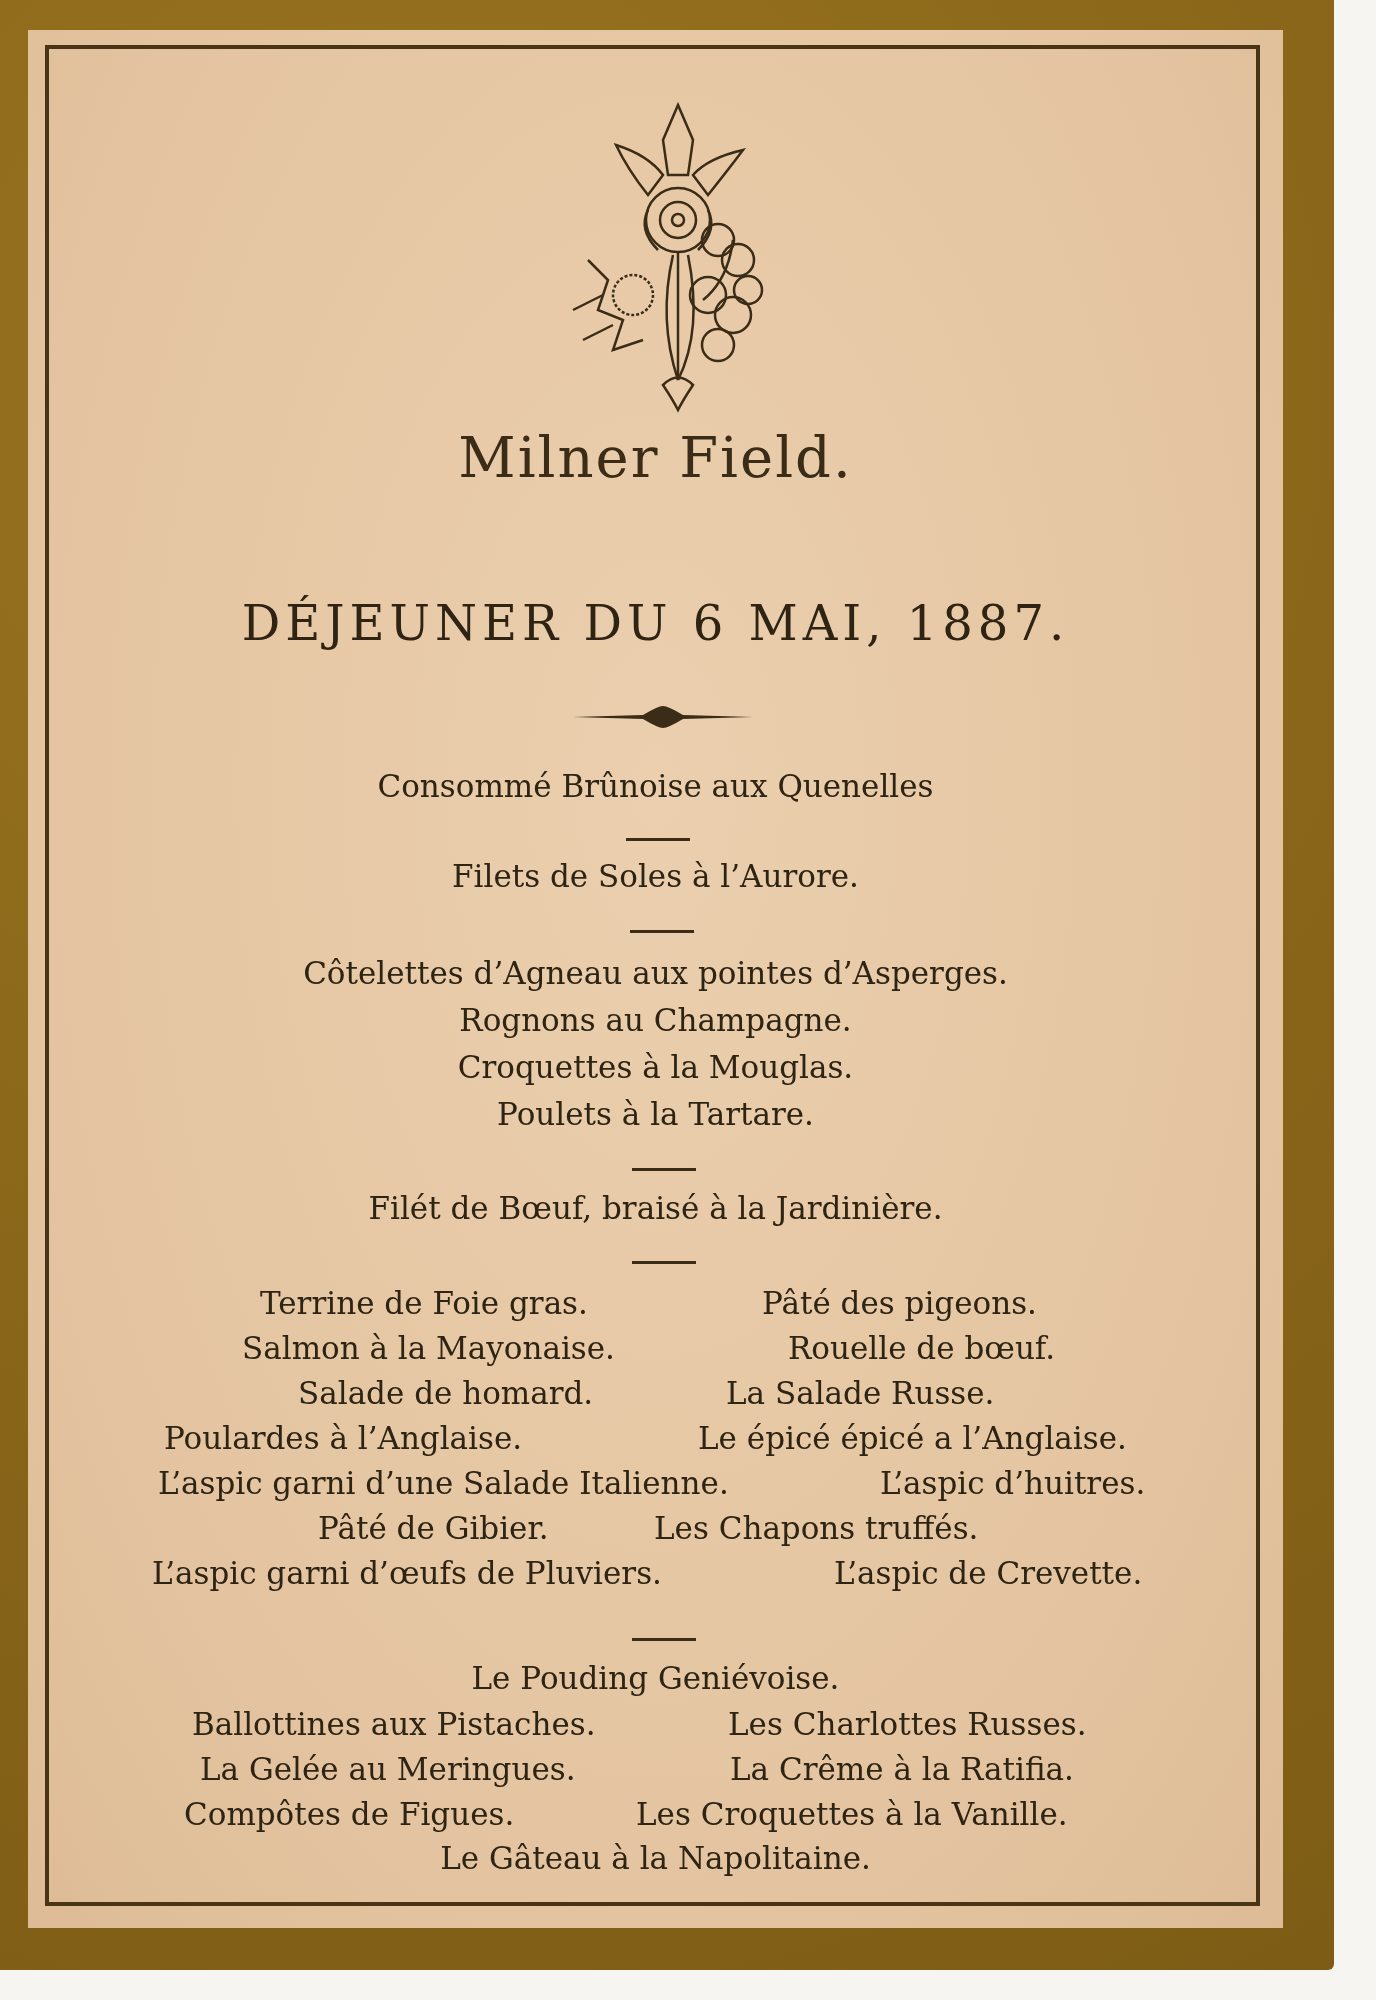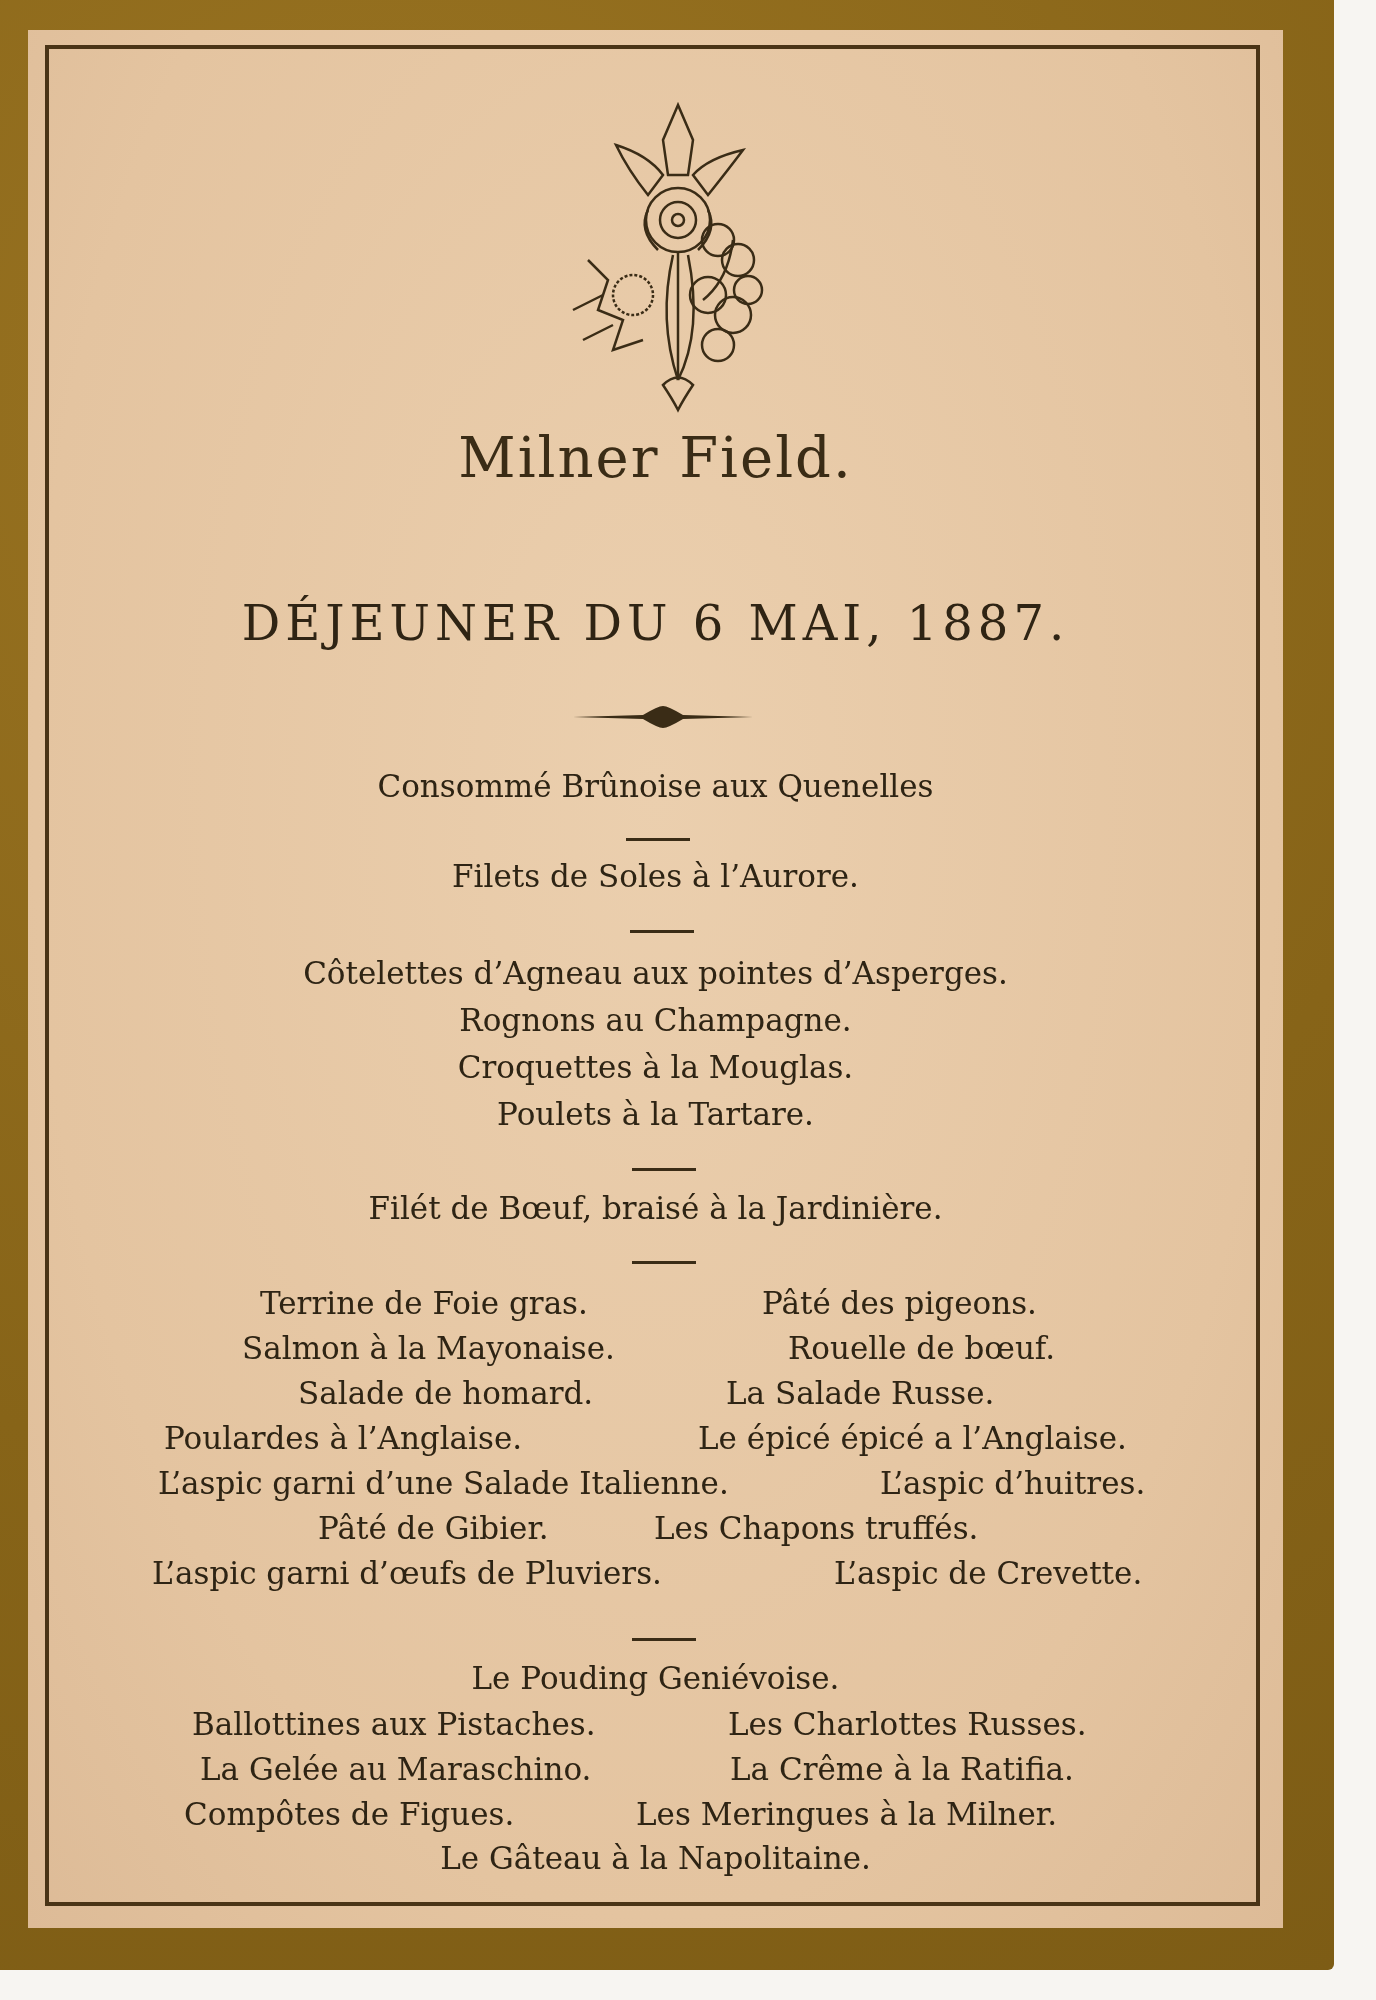--- a/index.html
+++ b/index.html
@@ -128,22 +128,22 @@
         <div class="pair" style="top:1480px;left:626px;">Les Chapons truffés.</div>
         <div class="pair" style="top:1525px;left:124px;">L’aspic garni d’œufs de Pluviers.</div>
         <div class="pair" style="top:1525px;left:806px;">L’aspic de Crevette.</div>
       </div>
       <div class="sep" style="top:1608px;left:604px;"></div>
 
       <div class="line" style="top:1630px;">Le Pouding Geniévoise.</div>
       <div>
         <div class="pair" style="top:1676px;left:164px;">Ballottines aux Pistaches.</div>
         <div class="pair" style="top:1676px;left:700px;">Les Charlottes Russes.</div>
-        <div class="pair" style="top:1721px;left:172px;">La Gelée au Maraschino.</div>
+        <div class="pair" style="top:1721px;left:172px;">La Gelée au Meringues.</div>
         <div class="pair" style="top:1721px;left:702px;">La Crême à la Ratifia.</div>
         <div class="pair" style="top:1766px;left:156px;">Compôtes de Figues.</div>
-        <div class="pair" style="top:1766px;left:608px;">Les Meringues à la Milner.</div>
+        <div class="pair" style="top:1766px;left:608px;">Les Croquettes à la Vanille.</div>
       </div>
       <div class="line" style="top:1810px;">Le Gâteau à la Napolitaine.</div>
 
     </div>
   </div>
 </div>
 
 </body></html>

